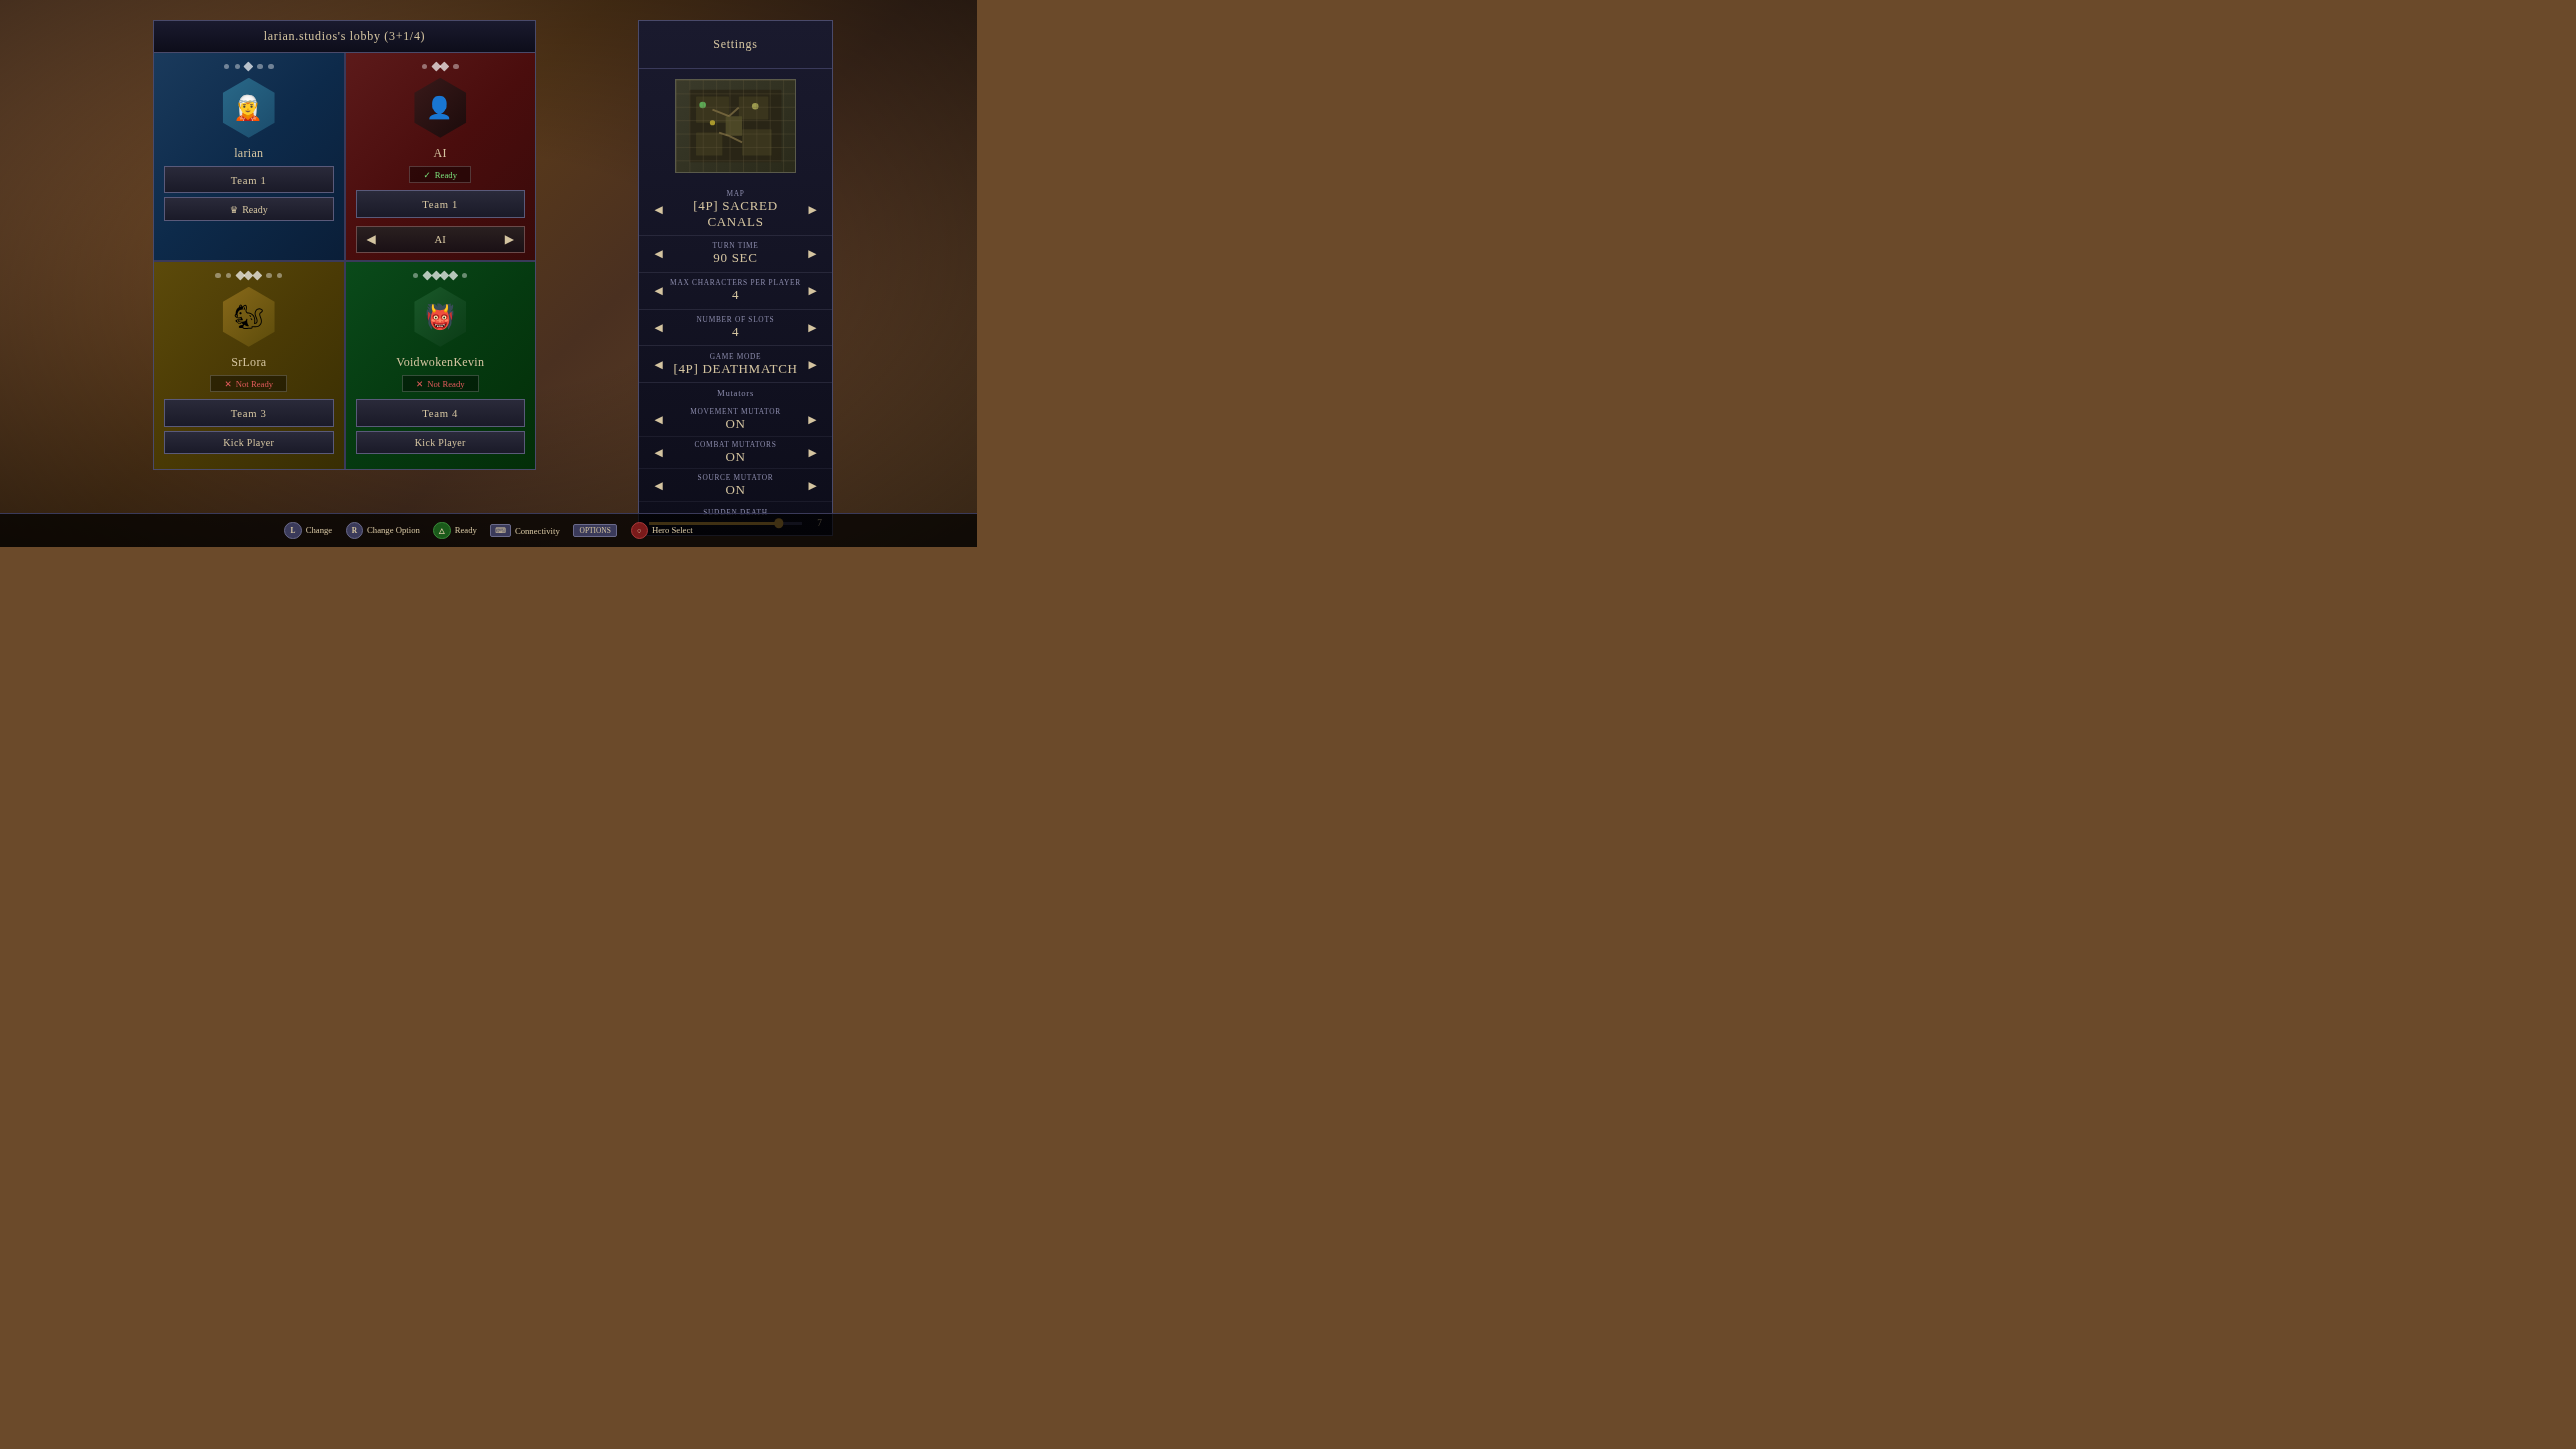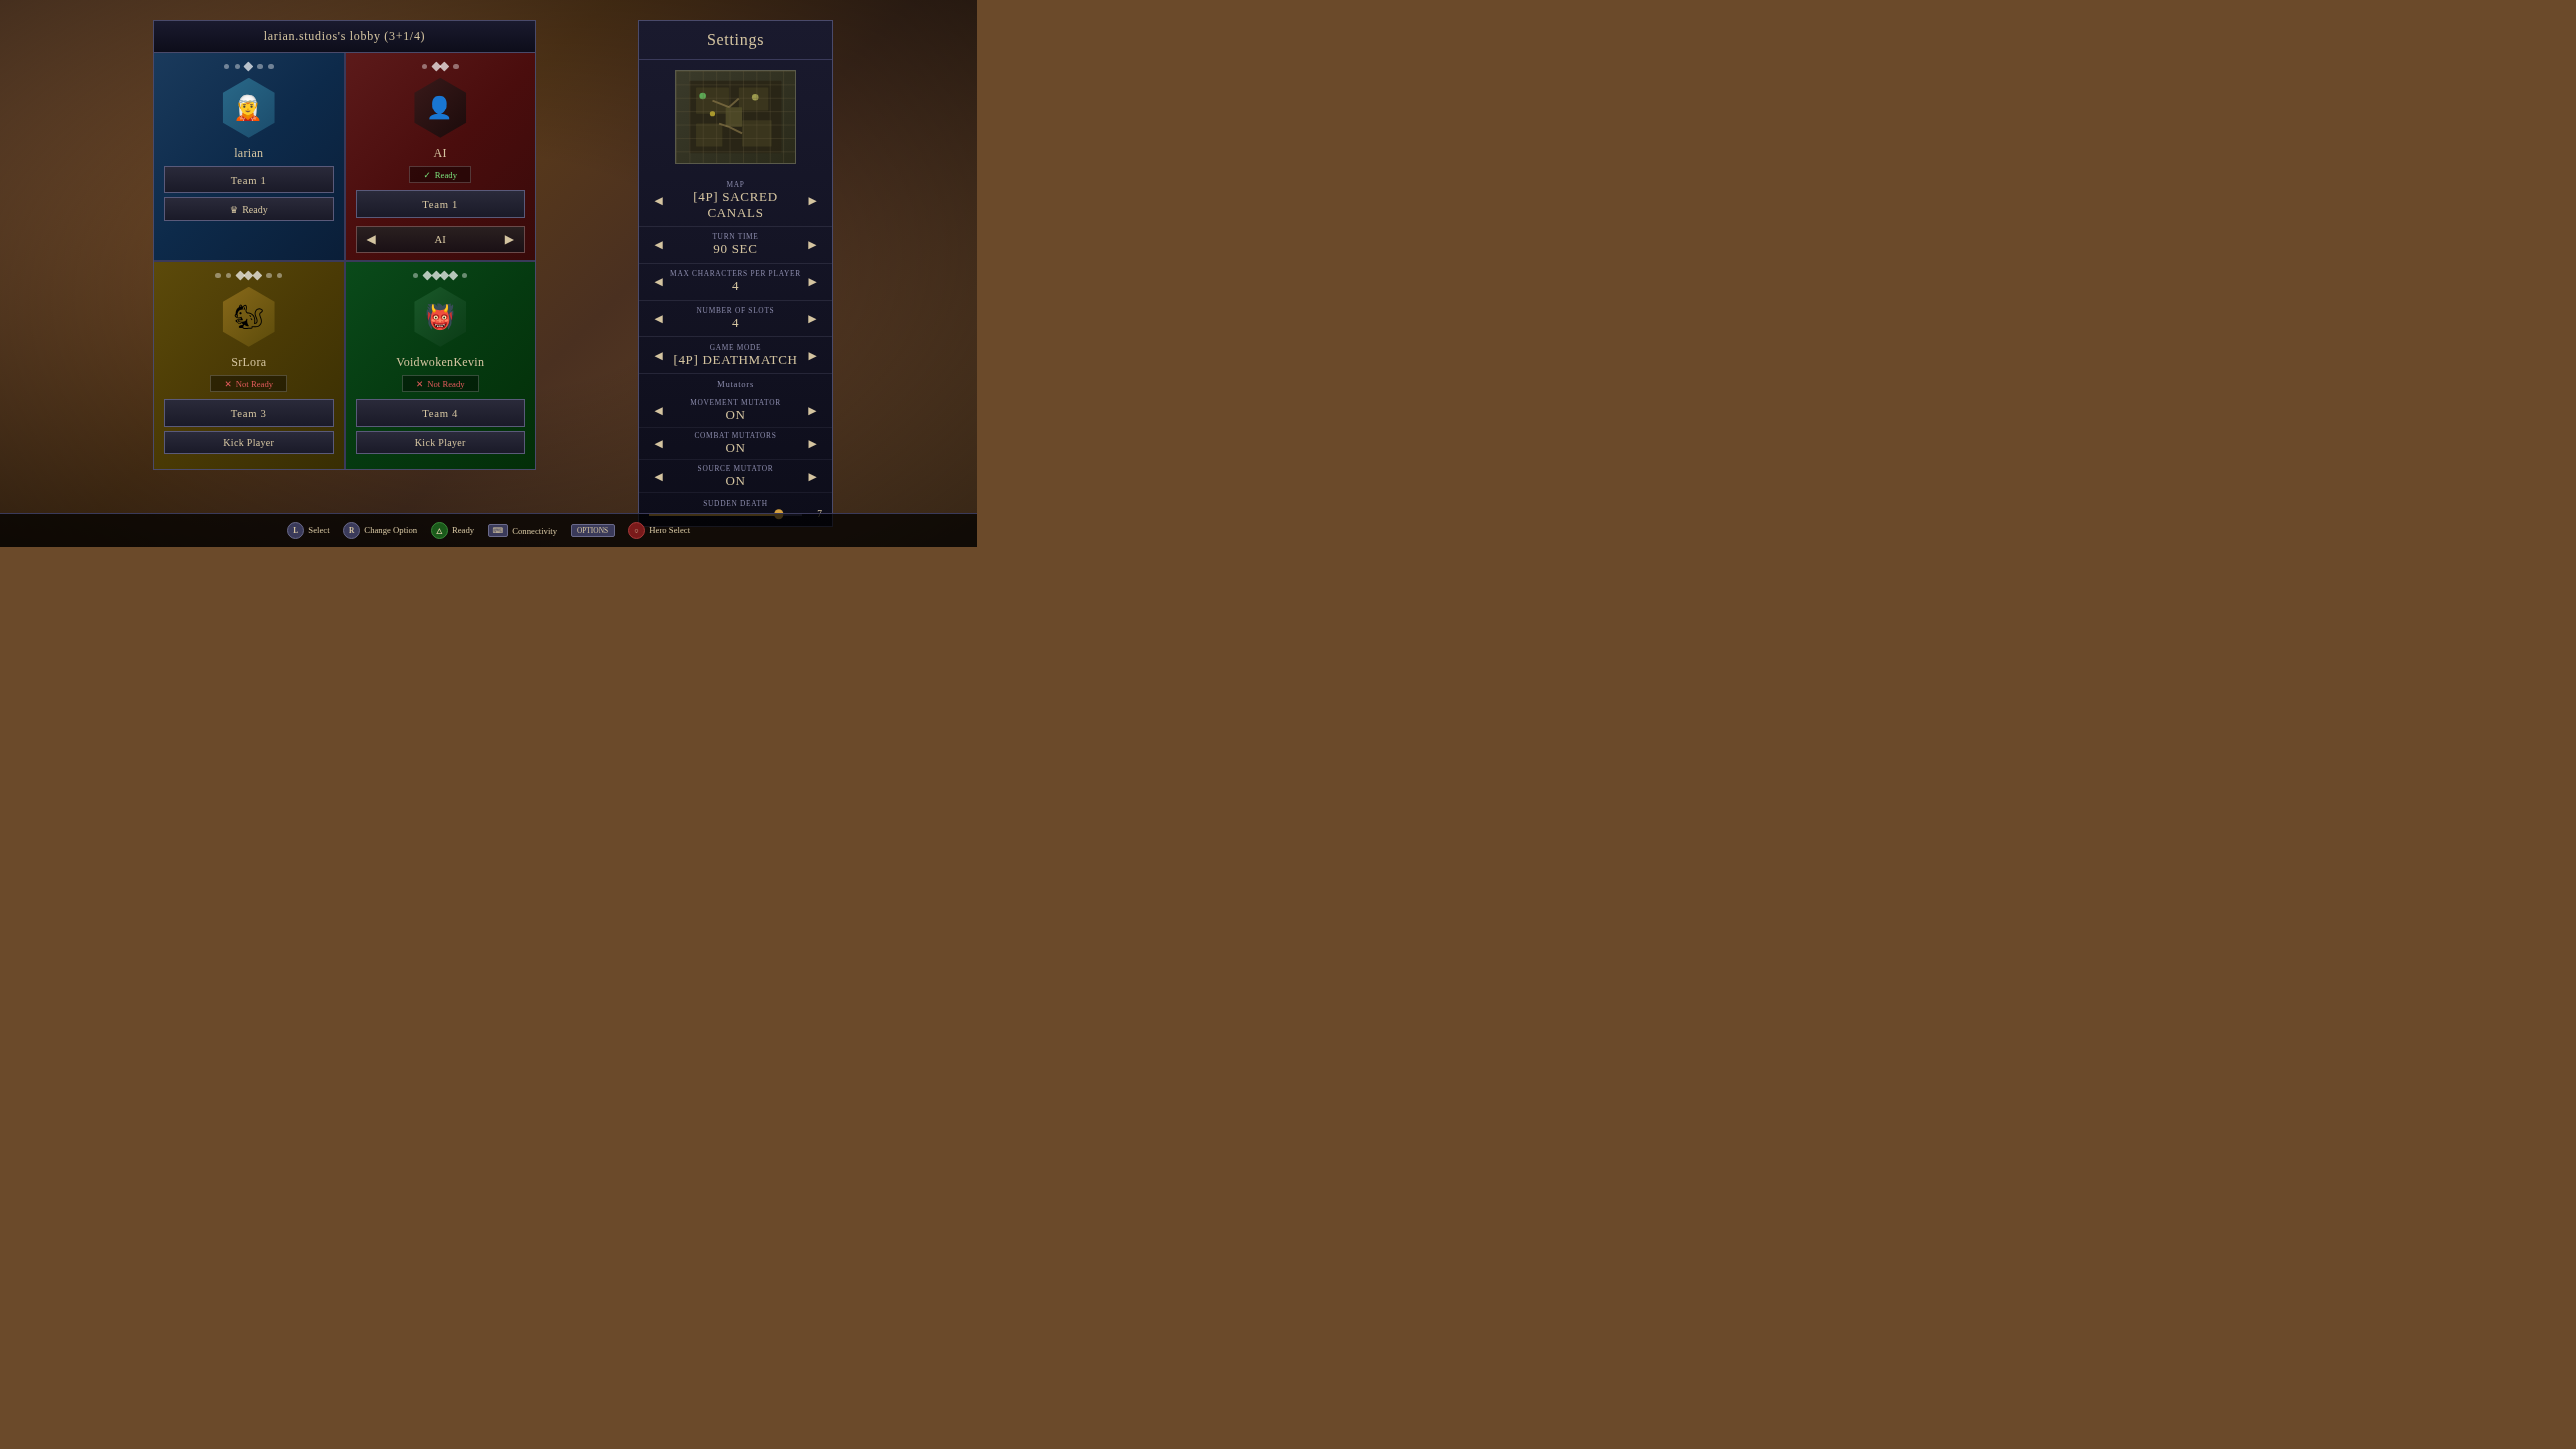--- a/index.html
+++ b/index.html
@@ -238,22 +238,22 @@
       right: 144px;
       top: 20px;
       width: 195px;
       background: linear-gradient(to bottom, #1a1a2e, #0d0d1a);
       border: 1.3px solid #4a4a6a;
     }
 
     .settings-title {
       text-align: center;
       color: #d4c4a0;
-      font-size: 16px;
-      padding: 10px;
+      font-size: 12px;
+      padding: 16px;
       border-bottom: 0.7px solid #3a3a5a;
       letter-spacing: 0.7px;
     }
 
     .map-thumbnail {
       width: 121px;
       height: 94px;
       margin: 6.7px auto;
       display: block;
       border: 1.3px solid #5a5a4a;
@@ -672,21 +672,21 @@
       <span class="slider-value">7</span>
     </div>
   </div>
 </div>
 
 <div class="bottom-bar">
   <div class="bottom-item">
     <div class="btn-circle btn-circle-gray">
       <span>L</span>
     </div>
-    <span>Select</span>
+    <span>Change</span>
   </div>
   <div class="bottom-item">
     <div class="btn-circle btn-circle-gray">
       <span>R</span>
     </div>
     <span>Change Option</span>
   </div>
   <div class="bottom-item">
     <div class="btn-circle btn-circle-green">
       <span>△</span>

